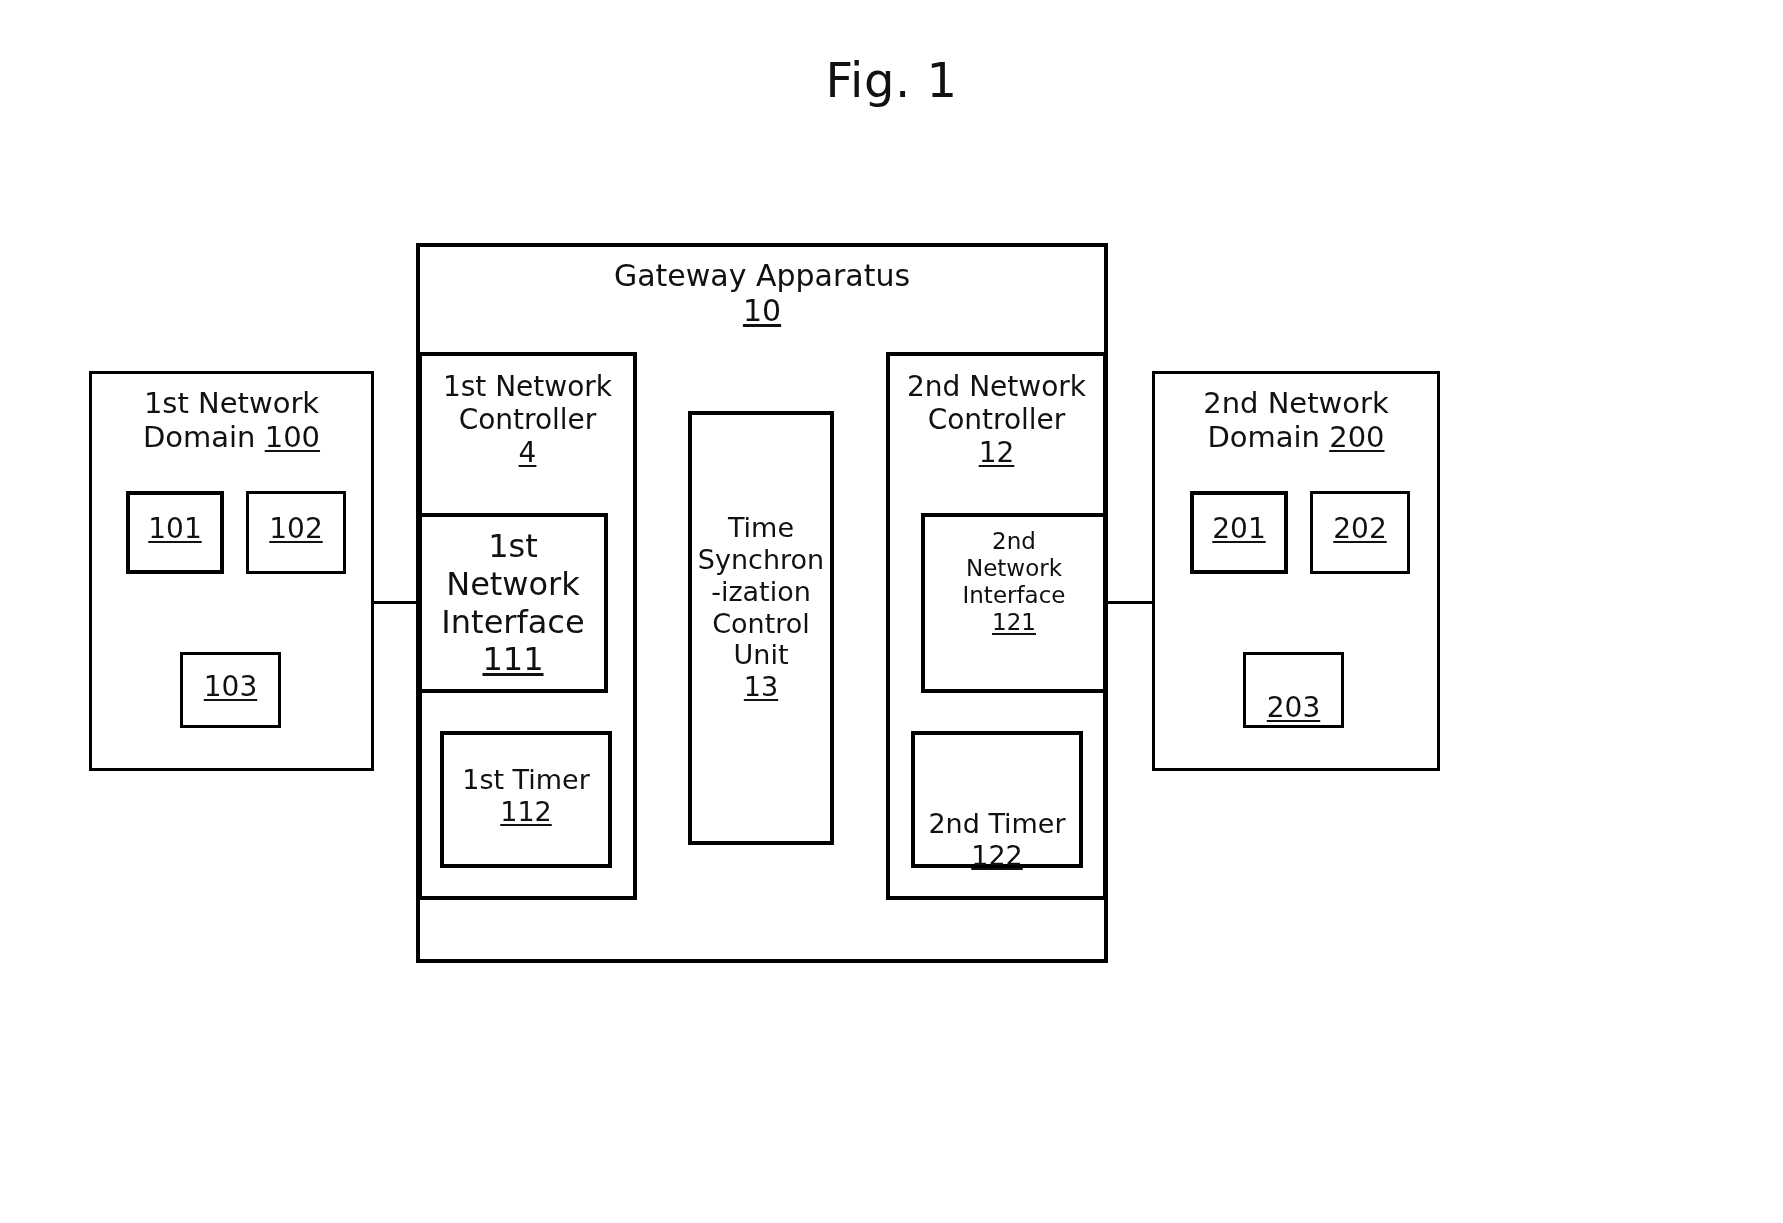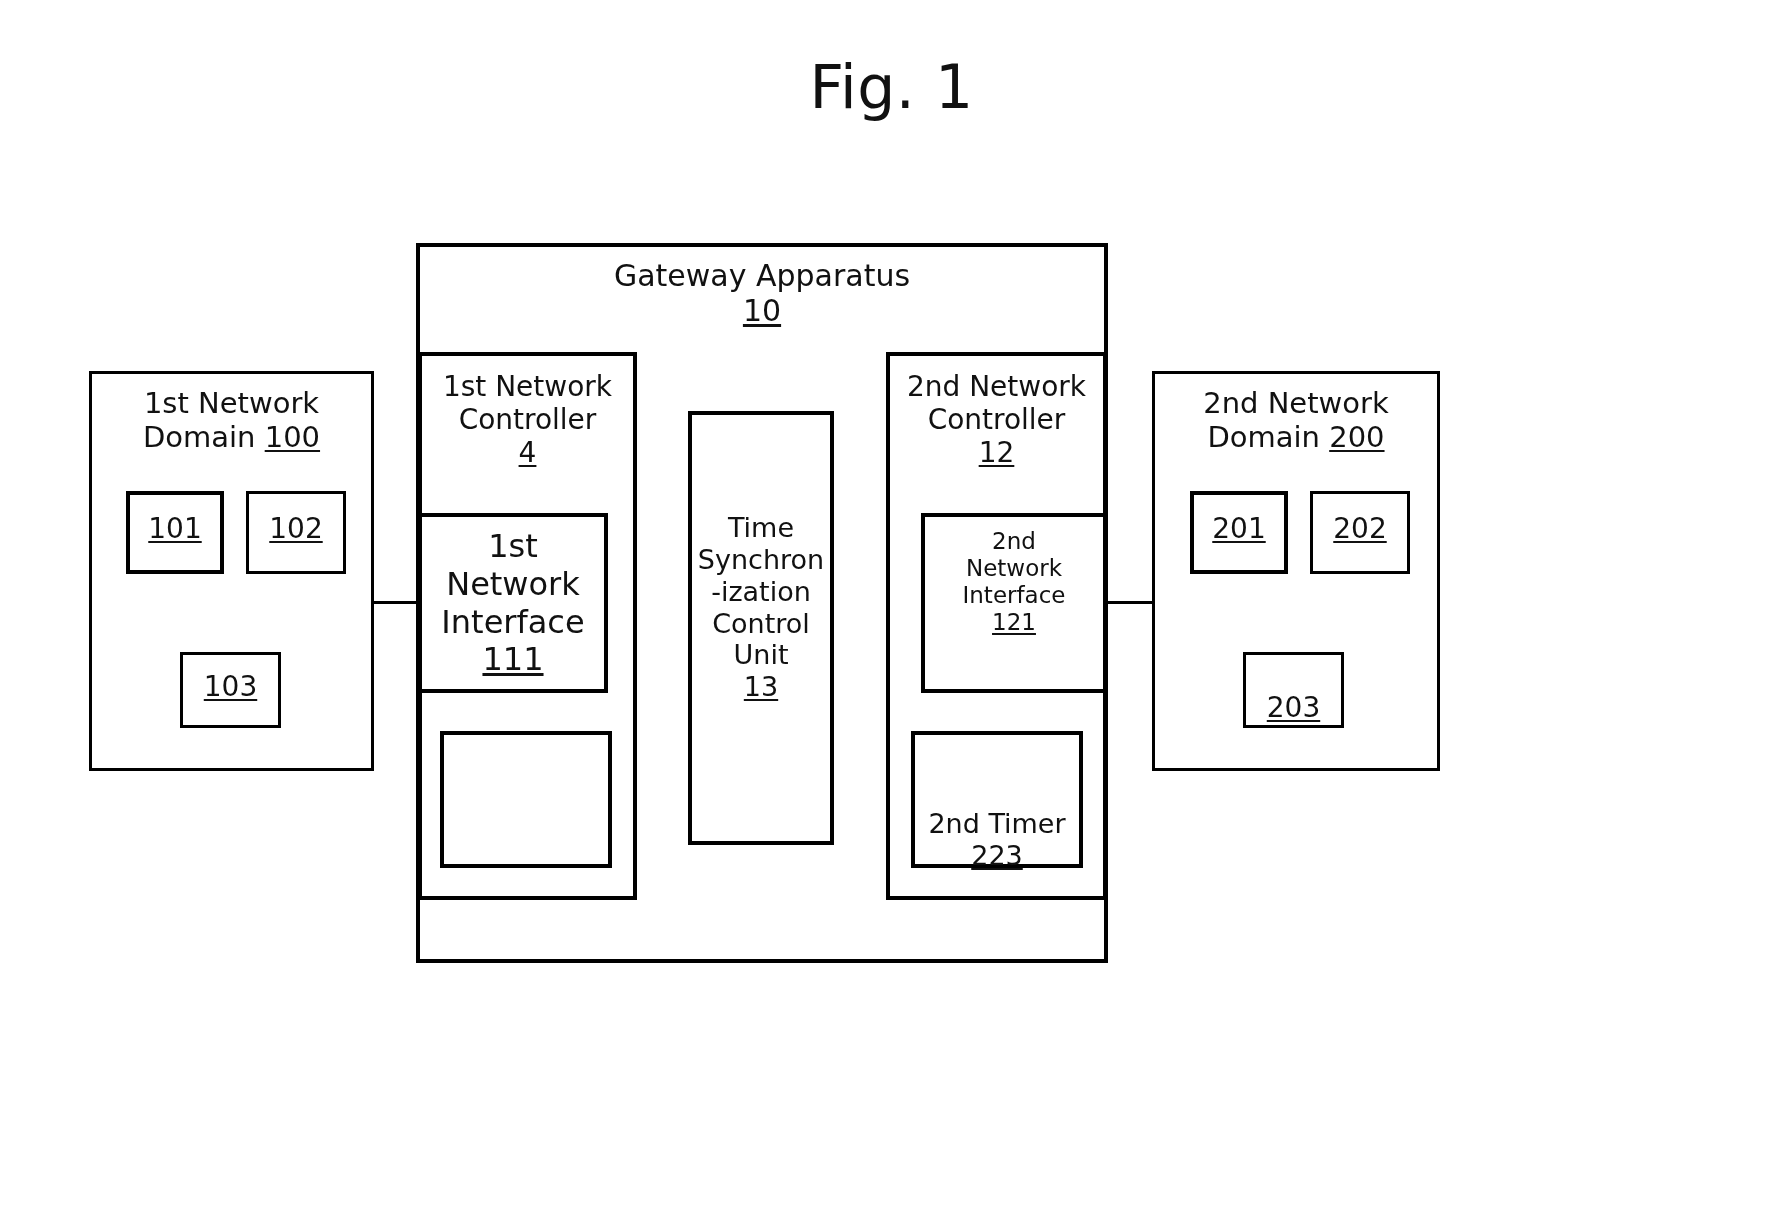--- a/index.html
+++ b/index.html
@@ -1,21 +1,21 @@
 <!DOCTYPE html>
 <html><head>
 <meta charset="utf-8">
 <style>
   html,body{margin:0;padding:0;background:#ffffff;}
   body{width:1783px;height:1223px;position:relative;
        font-family:"DejaVu Sans","Liberation Sans",sans-serif;color:#000;}
   #stage{position:absolute;inset:0;width:1783px;height:1223px;overflow:hidden;}
 
   .fig-title{position:absolute;left:0;top:52px;width:1783px;text-align:center;
-             font-size:60px;font-weight:400;letter-spacing:0.5px;color:#111;}
+             font-size:48px;font-weight:400;letter-spacing:0.5px;color:#111;}
 
   .box{position:absolute;box-sizing:border-box;background:#ffffff;border:3px solid #000;}
 
   .lbl{position:absolute;box-sizing:border-box;text-align:center;
        line-height:1.18;color:#111;}
 
   .u{text-decoration:underline;text-underline-offset:3px;}
 
   .line{position:absolute;background:#000;}
   .hline{height:3px;}
@@ -121,20 +121,24 @@
 
   <div class="box" id="nif1"></div>
   <div class="lbl" id="nif1-label">
     <span>1st</span><br>
     <span>Network</span><br>
     <span>Interface</span><br>
     <span class="u">111</span>
   </div>
 
   <div class="box" id="timer1"></div>
+  <div class="lbl" id="timer1-label">
+    <span>1st Timer</span><br>
+    <span class="u">112</span>
+  </div>
 
   <div class="box" id="tsync"></div>
   <div class="lbl" id="tsync-label">
     <span>Time</span><br>
     <span>Synchron</span><br>
     <span>-ization</span><br>
     <span>Control</span><br>
     <span>Unit</span><br>
     <span class="u">13</span>
   </div>
@@ -150,21 +154,21 @@
   <div class="lbl" id="nif2-label">
     <span>2nd</span><br>
     <span>Network</span><br>
     <span>Interface</span><br>
     <span class="u">121</span>
   </div>
 
   <div class="box" id="timer2"></div>
   <div class="lbl" id="timer2-label">
     <span>2nd Timer</span><br>
-    <span class="u">223</span>
+    <span class="u">122</span>
   </div>
 
   <div class="box" id="dom2"></div>
   <div class="lbl" id="dom2-label">
     <span>2nd Network</span><br>
     <span>Domain</span>
     <span class="u">200</span>
   </div>
 
   <div class="box" id="n201"></div>

